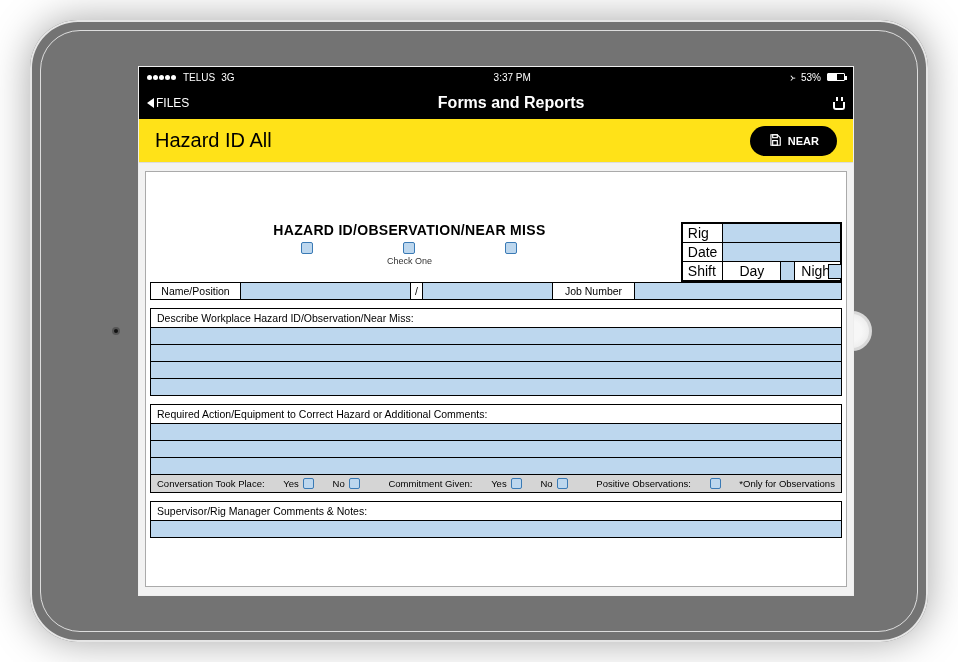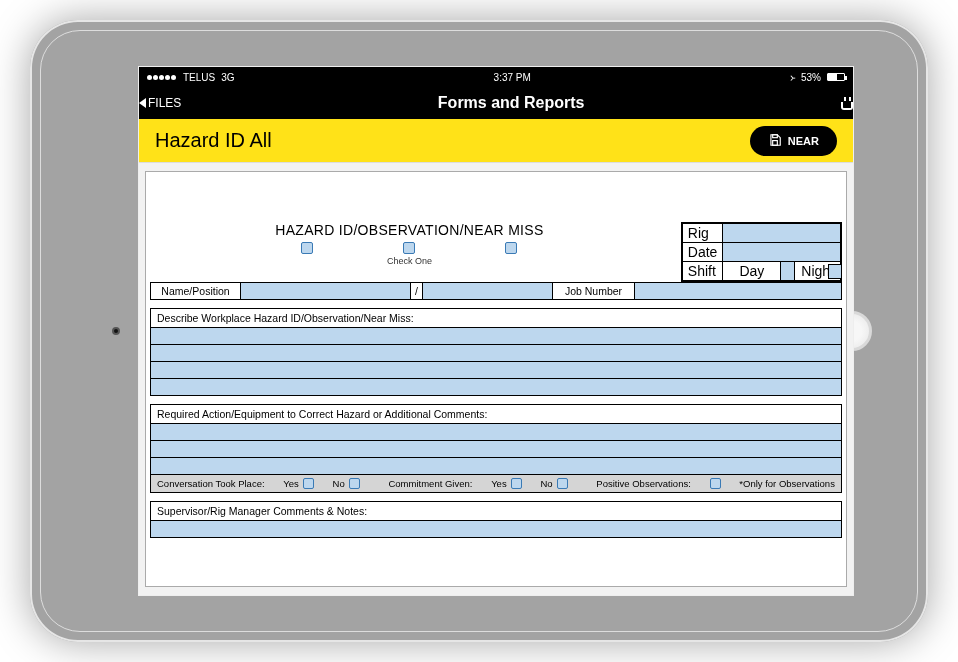--- a/index.html
+++ b/index.html
@@ -1,30 +1,30 @@
 <!DOCTYPE html>
 <html><head>
 <meta charset="utf-8">
 <style>
   * { box-sizing: border-box; margin: 0; padding: 0; }
   html, body { width: 958px; height: 662px; font-family: Arial, Helvetica, sans-serif; background: #fff; }
-  .frame { position: absolute; left: 30px; top: 20px; width: 898px; height: 622px; background:#a3a3a3; border-radius: 48px; box-shadow: 0 0 40px rgba(0,0,0,.35), inset 0 0 0 2px #e6e6e6; }
+  .frame { position: absolute; left: 30px; top: 20px; width: 898px; height: 622px; background:#737373; border-radius: 48px; box-shadow: 0 0 40px rgba(0,0,0,.35), inset 0 0 0 2px #e6e6e6; }
   .frame::before { content:""; position:absolute; inset:10px; border-radius:40px; border:1px solid #ddd; }
   .camera { position:absolute; left:-8px; top:50%; transform:translateY(-50%); width:8px; height:8px; background:#111; border:2px solid #555; border-radius:50%; left:80px; top:50%; }
   .camera { left:82px; }
   .home { position:absolute; right:56px; top:50%; transform:translateY(-50%); width:40px; height:40px; border-radius:50%; border:3px solid #d9d9d9; background:radial-gradient(circle,#f7f7f7 40%, #eee 70%); }
   .screen { position:absolute; left:108px; top:46px; width:716px; height:530px; background:#fff; overflow:hidden; border:1px solid #eee; }
 
   
   .statusbar { height:20px; background:#000; color:#fff; font-size:10px; display:flex; align-items:center; padding:0 8px; justify-content:space-between; }
   .statusbar .left, .statusbar .right { display:flex; gap:6px; align-items:center; }
   .dots span { display:inline-block; width:5px; height:5px; border-radius:50%; background:#fff; margin-right:1px; vertical-align:middle; }
 
   
-  .navbar { height:32px; background:#000; color:#fff; display:flex; align-items:center; justify-content:space-between; padding:0 0; font-size:12px; }
+  .navbar { height:32px; background:#000; color:#fff; display:flex; align-items:center; justify-content:space-between; padding:0 8px; font-size:12px; }
   .navbar .back { display:flex; align-items:center; gap:2px; cursor:pointer; }
   .navbar .title { flex:1; text-align:center; font-weight:bold; font-size:16px; }
   .chev { width:0; height:0; border-top:5px solid transparent; border-bottom:5px solid transparent; border-right:7px solid #fff; }
   .plug { display:flex; flex-direction:column; align-items:center; gap:1px; }
   .plug .top { display:flex; gap:3px; }
   .plug .top i { display:block; width:2px; height:4px; background:#fff; }
   .plug .body { width:12px; height:8px; border:2px solid #fff; border-top:none; border-bottom-left-radius:3px; border-bottom-right-radius:3px; }
 
   
   .pagehdr { height:44px; background:#ffe218; display:flex; align-items:center; justify-content:space-between; padding:0 16px; border-bottom:1px solid #ddd; }
@@ -36,21 +36,21 @@
   .canvas { position:absolute; top:96px; left:0; right:0; bottom:0; background:#f2f2f2; padding:8px 6px; overflow:hidden; }
   .sheet { background:#fff; width:100%; height:100%; border:1px solid #aaa; padding:50px 4px 4px 4px; font-size:10.5px; }
 
   
   .rightbox { float:right; border:1.2px solid #000; margin-left:12px; font-size:14px; }
   .rightbox table { border-collapse:collapse; }
   .rightbox td { border:1.2px solid #000; padding:1px 5px; height:15px; }
   .rightbox .fill { background:#bdd7ee; }
 
   .titleblock { text-align:center; }
-  .titleblock .tt { font-weight:normal; font-size:14px; letter-spacing:.3px; }
+  .titleblock .tt { font-weight:bold; font-size:14px; letter-spacing:.3px; }
   .checkrow { display:flex; justify-content:center; gap:90px; margin-top:4px; }
   .checkrow .cb { width:12px; height:12px; border:1.5px solid #3a7ab5; background:#bdd7ee; border-radius:2px; cursor:pointer; }
   .checkrow-label { font-size:9px; text-align:center; margin-top:2px; color:#333; }
 
   .rowtable { width:100%; border-collapse:collapse; margin-top:6px; clear:both; }
   .rowtable td { border:1.2px solid #000; padding:2px 4px; height:16px; }
   .rowtable .lbl { background:#fff; font-weight:normal; }
   .rowtable .fill { background:#bdd7ee; }
 
   .section { border:1.2px solid #000; margin-top:8px; }

